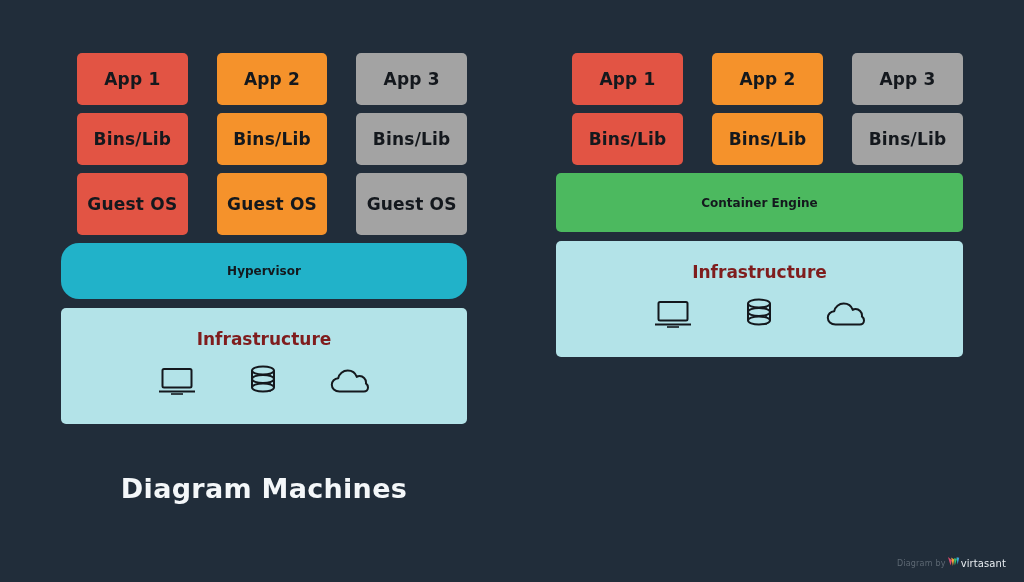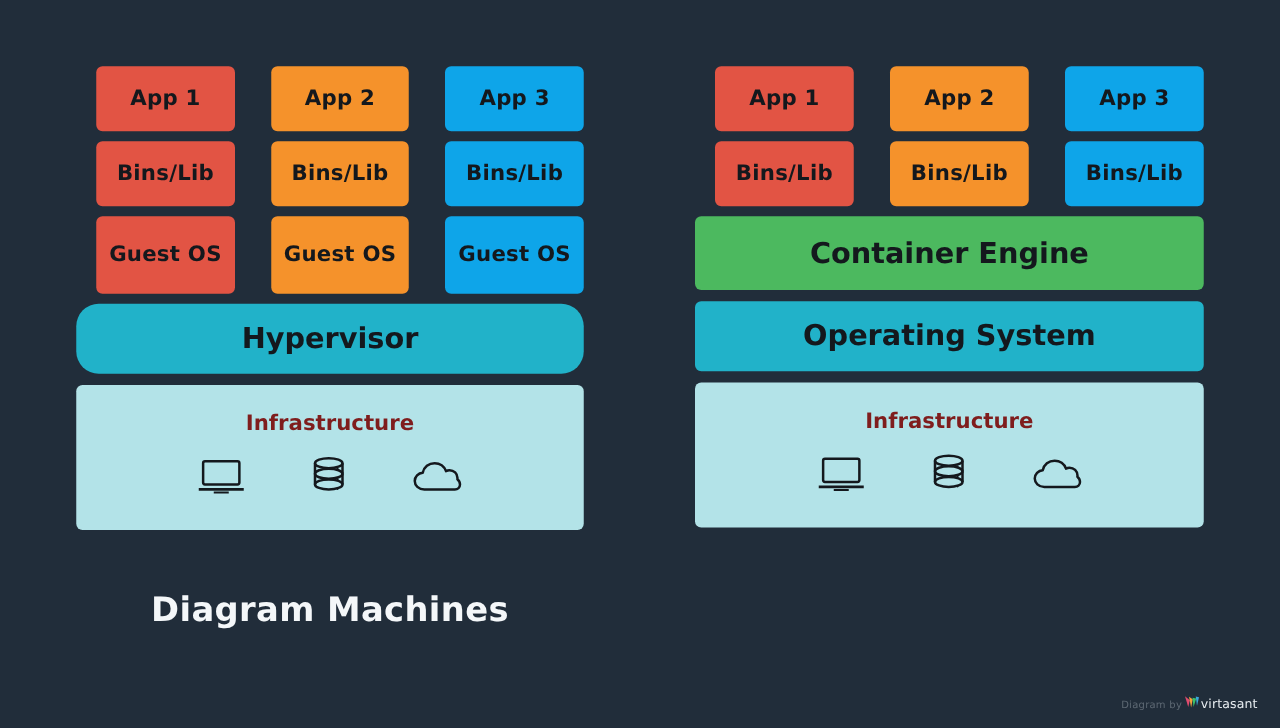--- a/index.html
+++ b/index.html
@@ -46,31 +46,31 @@
     font-size: 17px;
     letter-spacing: .2px;
     box-sizing: border-box;
   }
   .cell.app      { height: 52px; }
   .cell.bins     { height: 52px; }
   .cell.guest    { height: 62px; }
 
   .c-red    { background: #e25444; }
   .c-orange { background: #f5922b; }
-  .c-green  { background: #0ea5e9; }
+  .c-green  { background: #a3a3a3; }
 
   
   .band {
     border-radius: 5px;
     display: flex;
     align-items: center;
     justify-content: center;
     color: #14181d;
     font-weight: 700;
-    font-size: 23px;
+    font-size: 12px;
     margin-bottom: 9px;
     box-sizing: border-box;
   }
   .band.hypervisor { height: 56px; background: #21b2c9; border-radius: 18px; }
   .band.engine     { height: 59px; background: #4cb95f; }
   .band.os         { height: 56px; background: #21b2c9; }
 
   
   .infra {
     background: #b3e3e8;
@@ -228,23 +228,20 @@
         </div>
       <div class="cell bins c-green">
           <span>Bins/Lib</span>
         </div>
     </div>
 
     <div class="band engine">
       <span>Container Engine</span>
     </div>
 
-    <div class="band os">
-      <span>Operating System</span>
-    </div>
 
     <div class="infra right-infra">
       <div class="infra-title">Infrastructure</div>
       <div class="infra-icons">
         <span>
           <svg width="38" height="30" viewBox="0 0 38 30" fill="none" stroke="#14181d" stroke-width="2">
             <rect x="4.5" y="3" width="29" height="18.5" rx="1.5"></rect>
             <line x1="1" y1="25.5" x2="37" y2="25.5" stroke-width="2.2"></line>
             <line x1="13" y1="28" x2="25" y2="28" stroke-width="1.6"></line>
           </svg>

